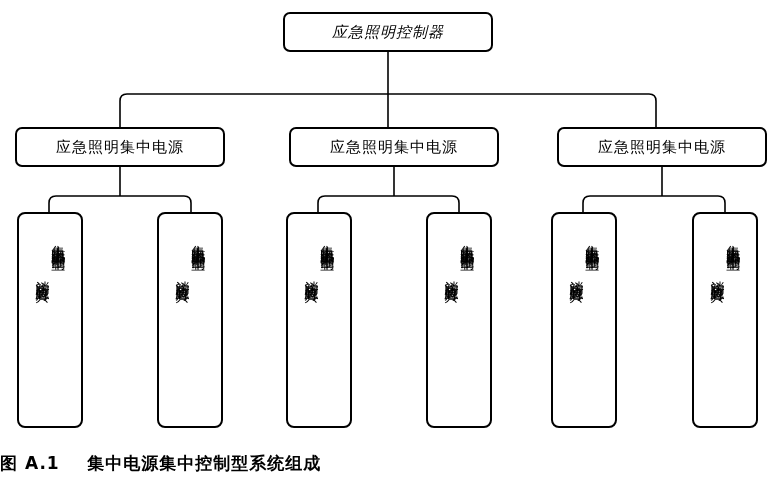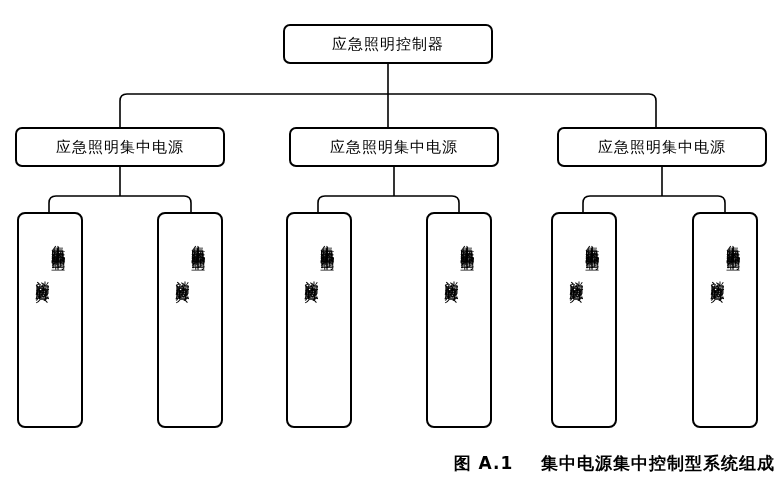--- a/index.html
+++ b/index.html
@@ -71,21 +71,21 @@
     padding-top: 20px;
   }
   .vcol.secondary {
     padding-top: 56px;
   }
   #caption {
     position: absolute;
     left: 0;
     top: 452px;
     width: 775px;
-    text-align: right;
+    text-align: left;
     font-size: 17px;
     font-weight: bold;
     letter-spacing: 1px;
     white-space: pre;
   }
 </style>
 </head>
 <body>
 
 <div id="page">
@@ -101,21 +101,21 @@
       <path d="M 49 212 L 49 203 Q 49 196 56 196 L 184 196 Q 191 196 191 203 L 191 212"></path>
 
       <path d="M 394 167 L 394 196"></path>
       <path d="M 318 212 L 318 203 Q 318 196 325 196 L 452 196 Q 459 196 459 203 L 459 212"></path>
 
       <path d="M 662 167 L 662 196"></path>
       <path d="M 583 212 L 583 203 Q 583 196 590 196 L 718 196 Q 725 196 725 203 L 725 212"></path>
     </g>
   </svg>
 
-  <div class="node level1" style="left:283px; top:24px; width:210px; height:40px;">
+  <div class="node level1" style="left:283px; top:12px; width:210px; height:40px;font-style:italic;">
     <span class="node-label">应急照明控制器</span>
   </div>
 
   <div class="node level2" style="left:15px; top:127px; width:210px; height:40px;">
     <span class="node-label">应急照明集中电源</span>
   </div>
 
   <div class="node level2" style="left:289px; top:127px; width:210px; height:40px;">
     <span class="node-label">应急照明集中电源</span>
   </div>

